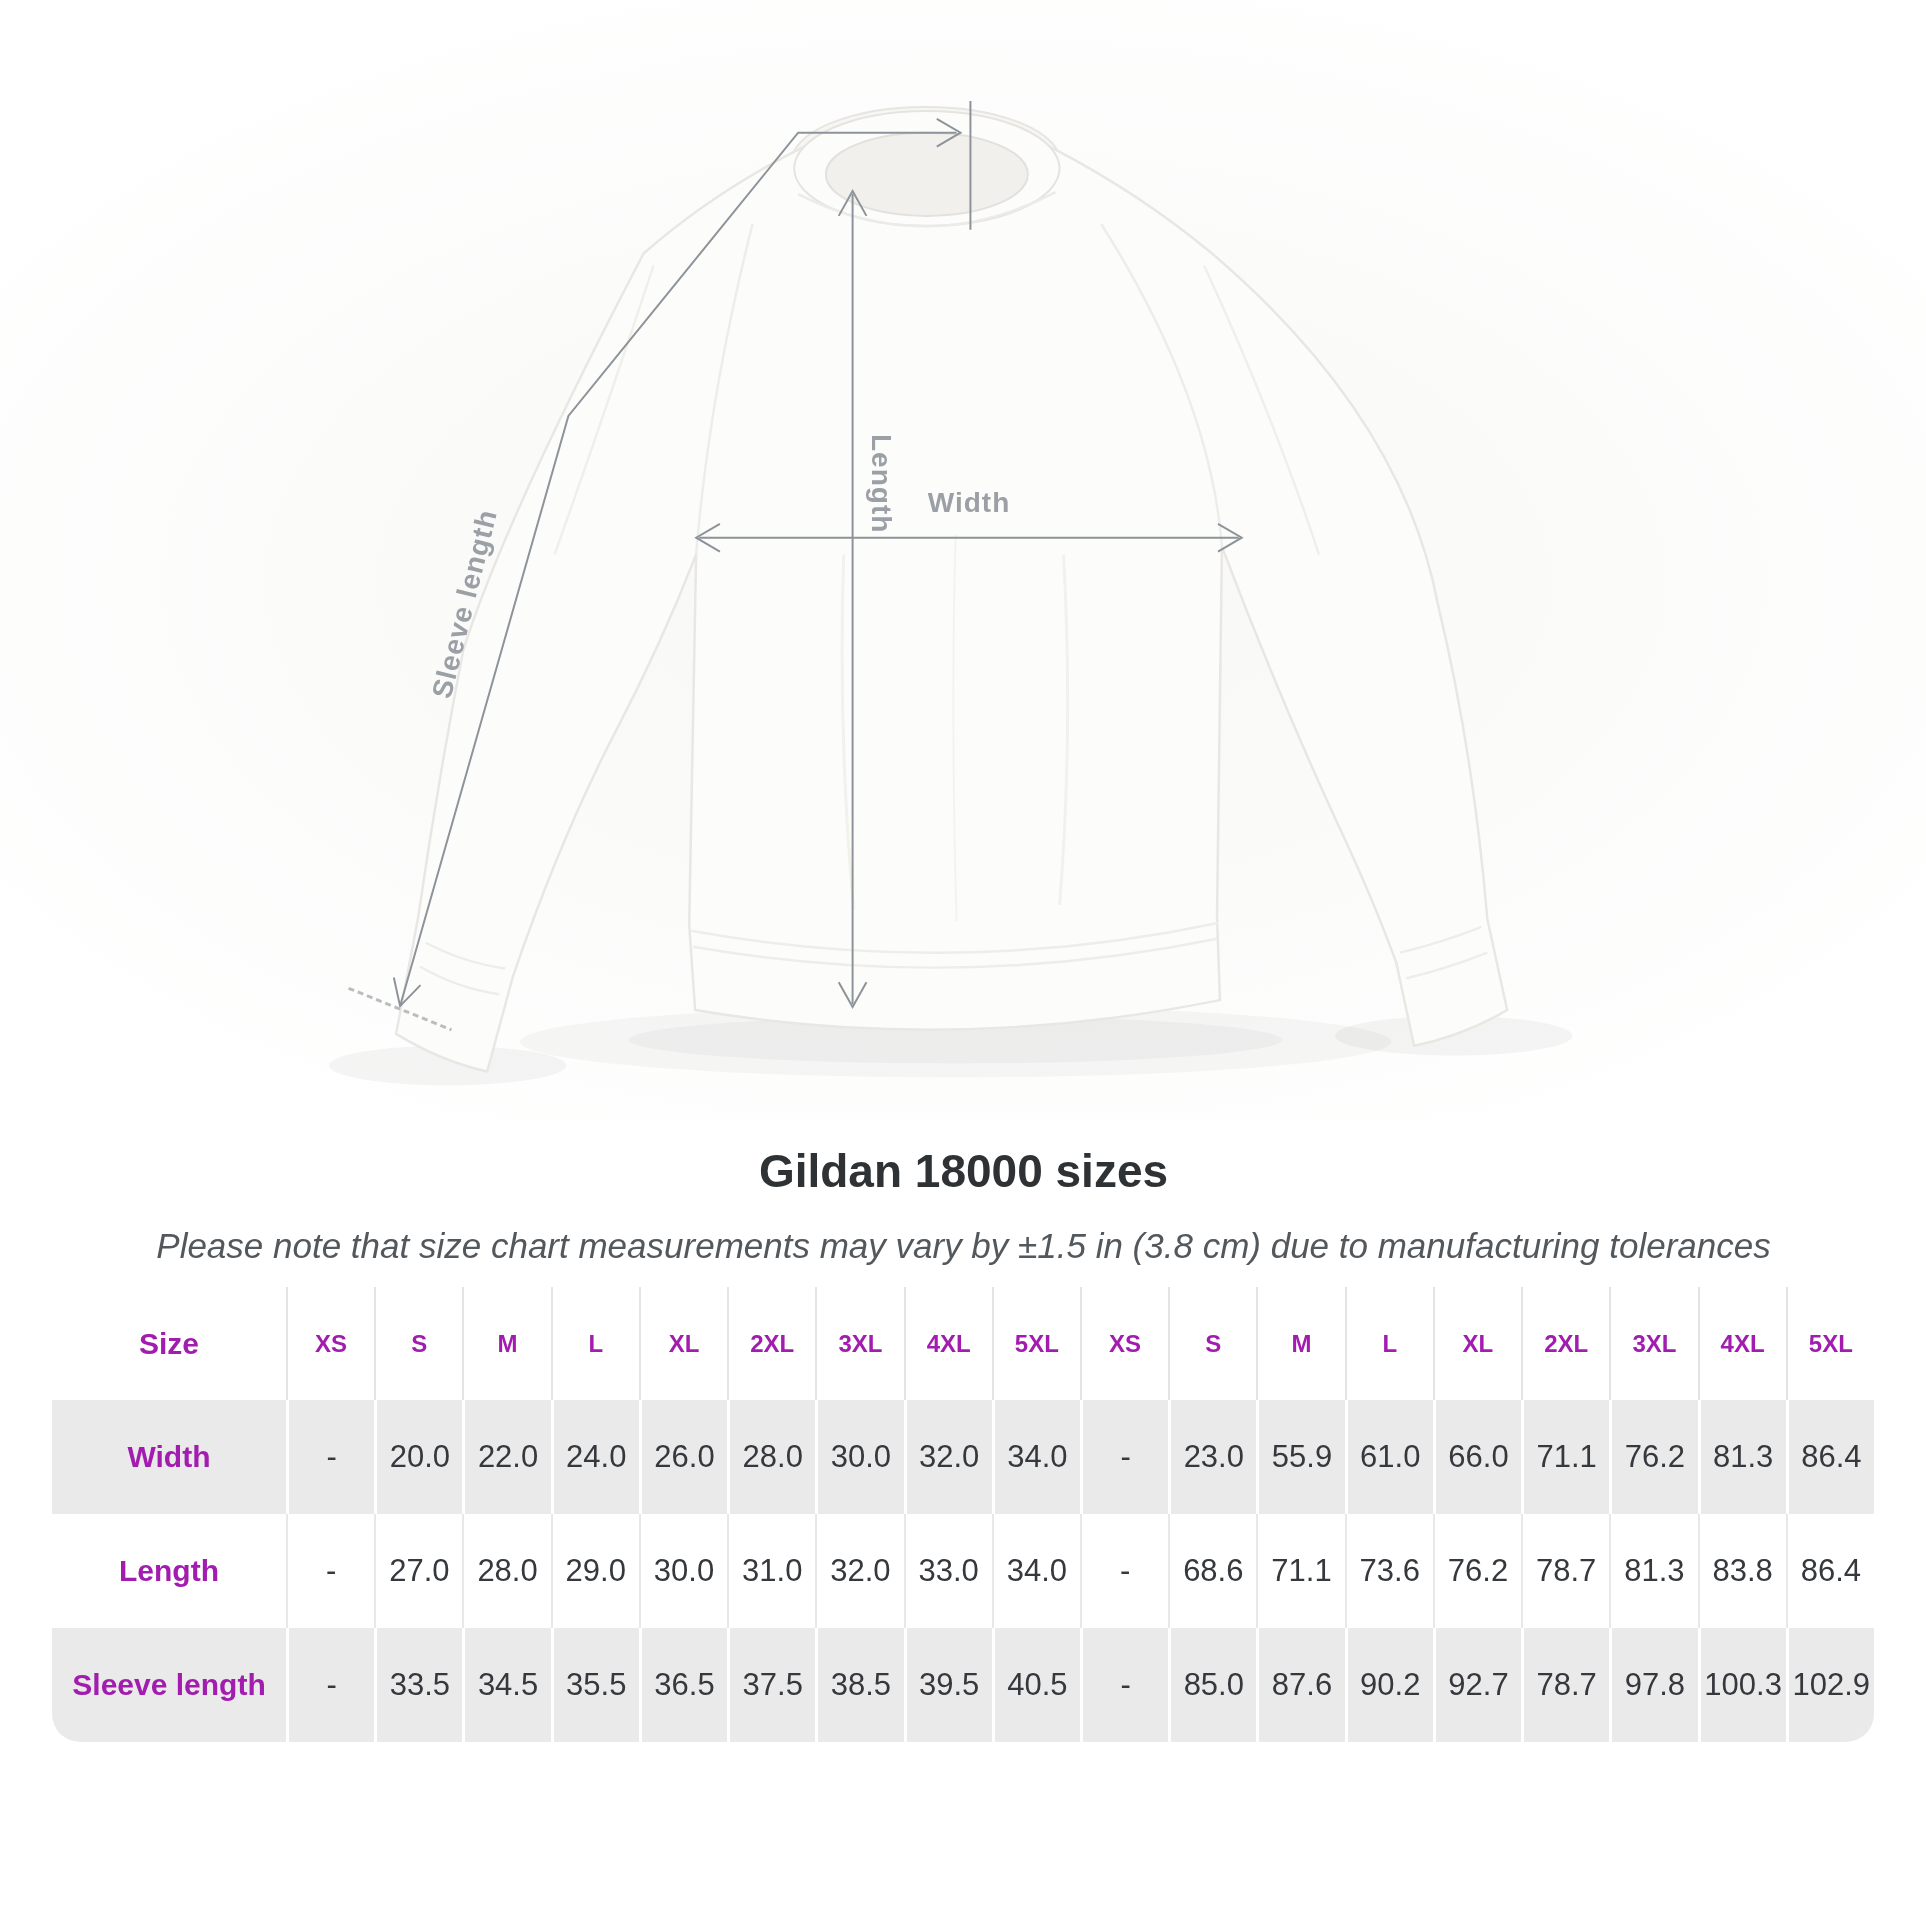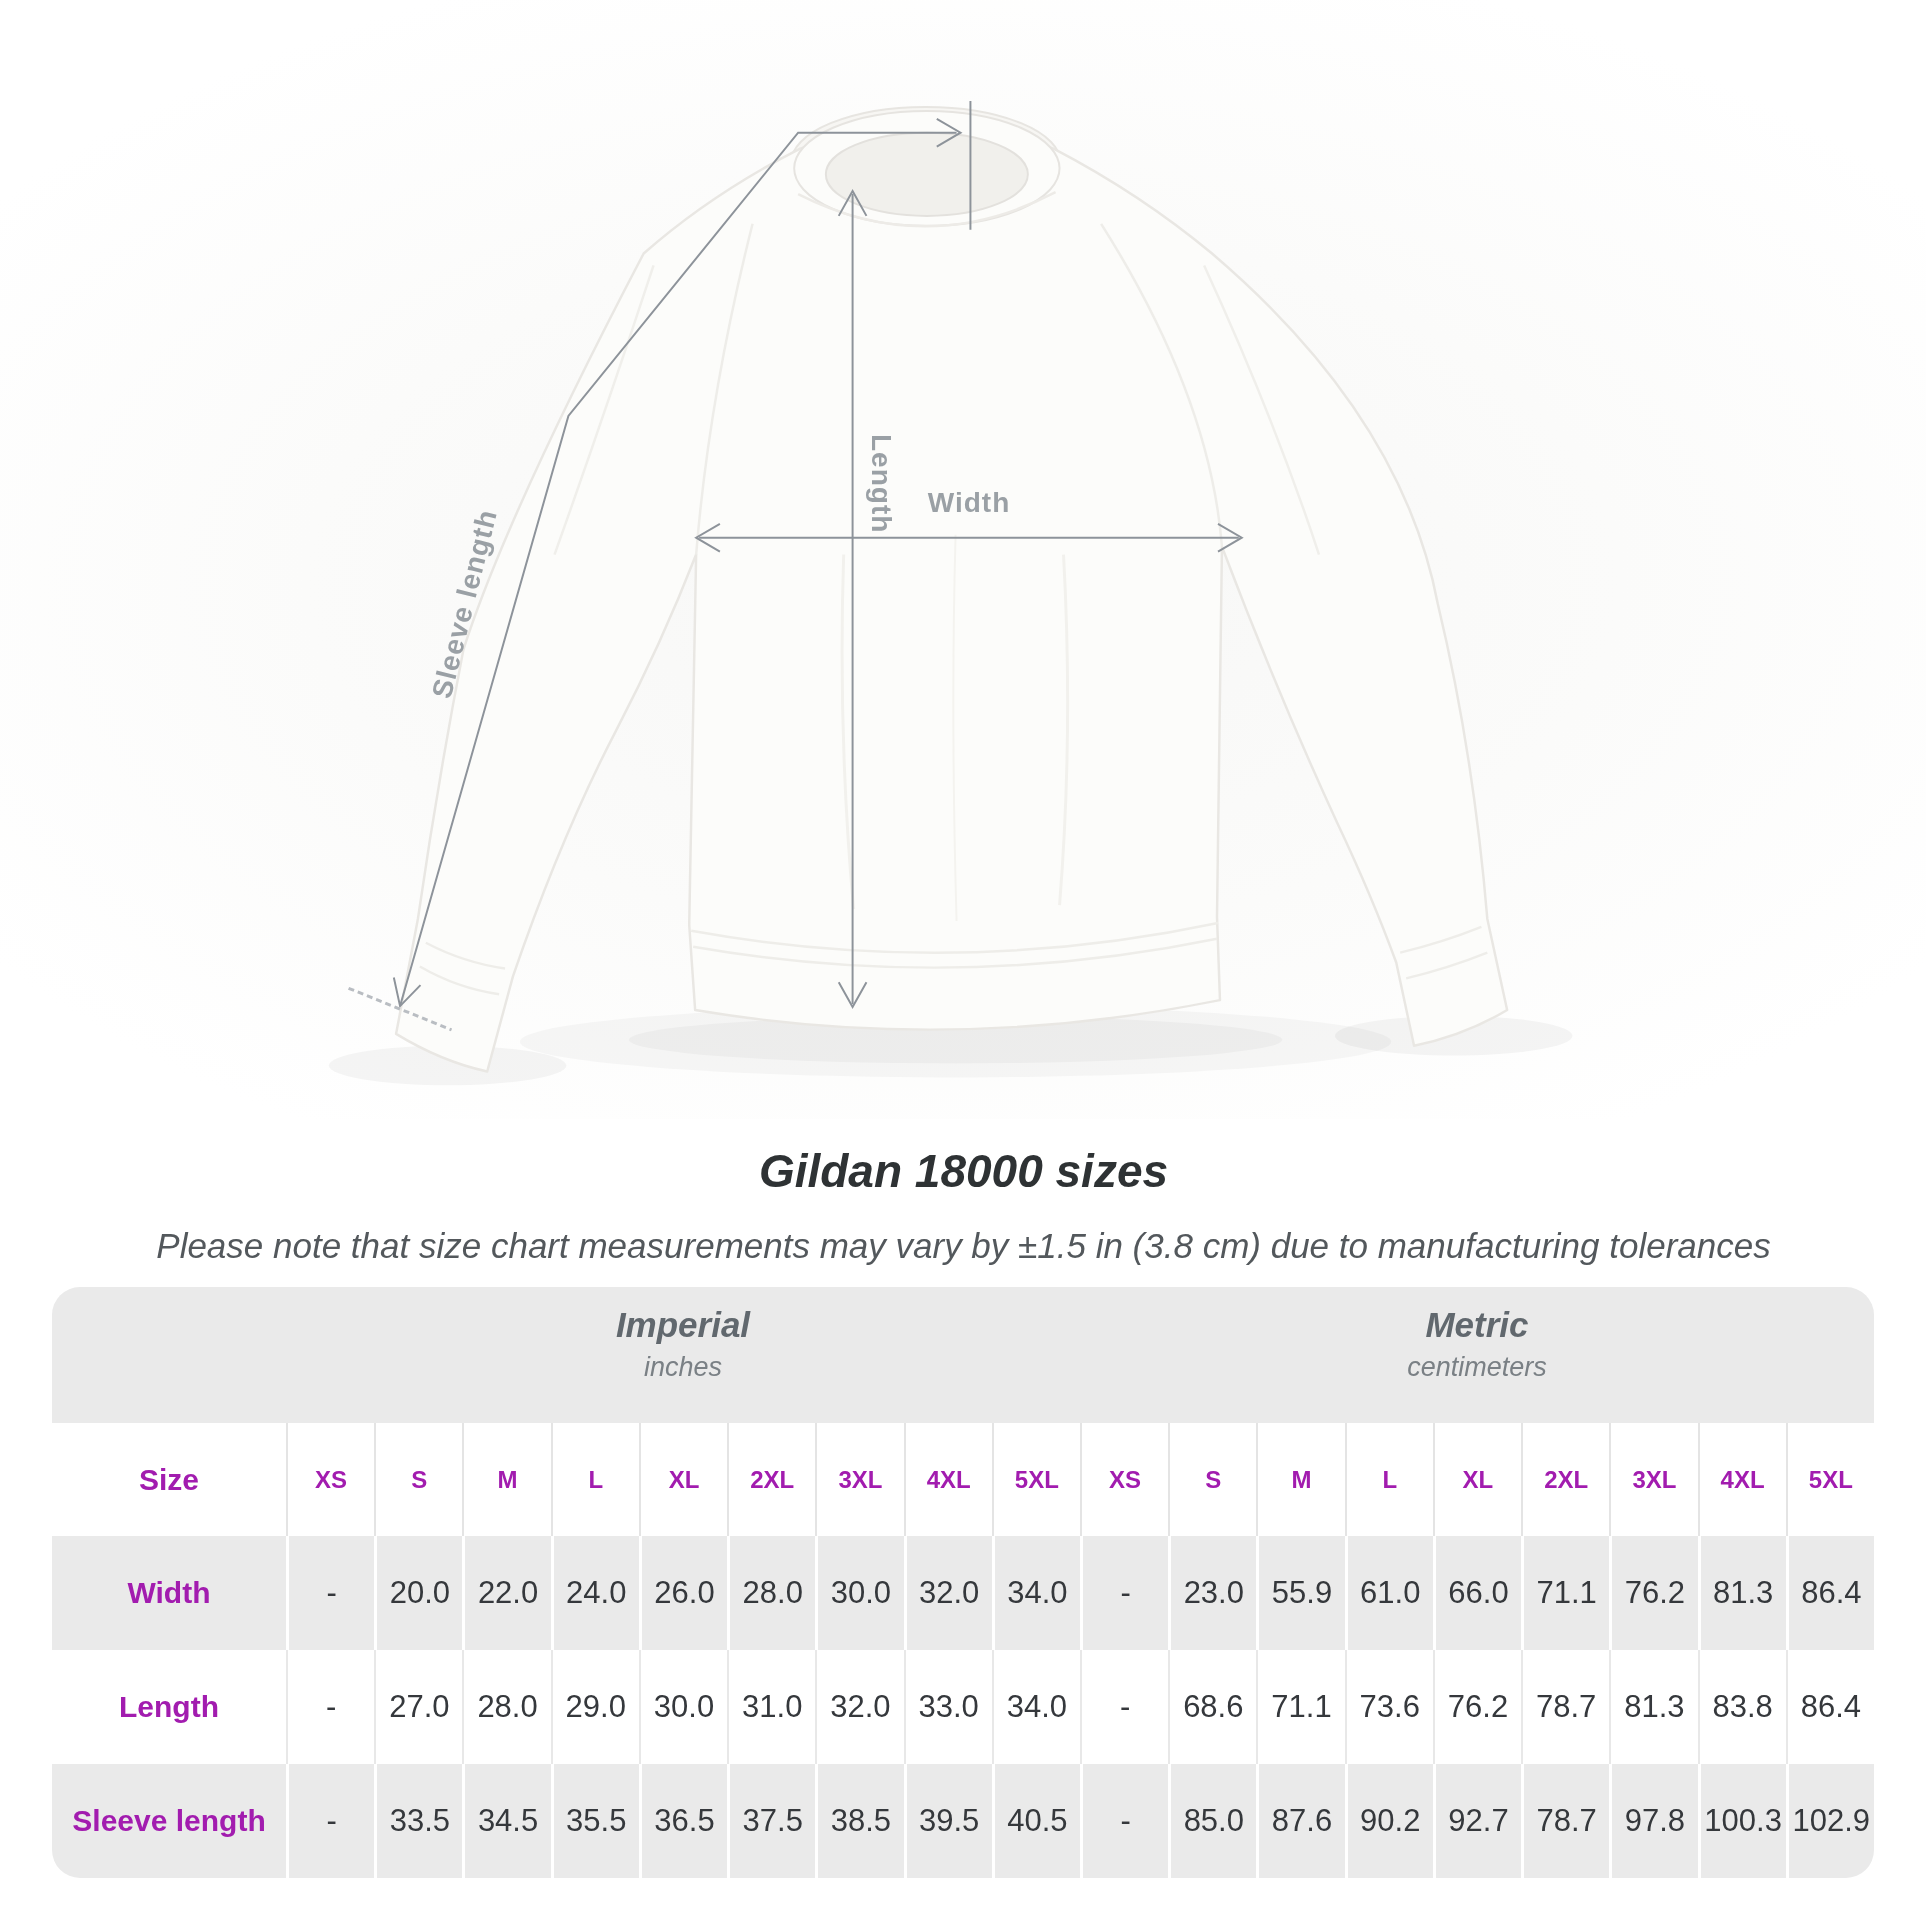--- a/index.html
+++ b/index.html
@@ -17,21 +17,21 @@
   .anno-label{
     position:absolute;color:#9aa0a5;font-weight:bold;font-size:28px;letter-spacing:1px;
     white-space:nowrap;
   }
   .label-width{left:969px;top:503px;transform:translate(-50%,-50%);}
   .label-length{left:865px;top:434px;writing-mode:vertical-rl;}
   .label-sleeve{left:465px;top:604px;transform:translate(-50%,-50%) rotate(-76deg);}
   
   .page-title{
     position:absolute;left:0;top:1144px;width:100%;text-align:center;
-    font-size:46px;line-height:55px;font-weight:bold;color:#2e3234;font-style:italic;
+    font-size:46px;line-height:55px;font-weight:bold;color:#2e3234;
   }
   .page-subtitle{
     position:absolute;left:0;top:1228px;width:100%;text-align:center;
     font-size:35px;line-height:36px;font-style:italic;color:#53585c;
   }
   
   .size-table{position:absolute;left:52px;top:1287px;width:1822px;}
   .band{height:136px;background:#eaeaea;border-radius:28px 28px 0 0;position:relative;}
   .group-head{position:absolute;top:16px;text-align:center;}
   .group-head.imperial{left:234px;width:794px;}
@@ -137,30 +137,20 @@
 
   <div class="anno-label label-length">Length</div>
   <div class="anno-label label-width">Width</div>
   <div class="anno-label label-sleeve">Sleeve length</div>
 </div>
 
 <div class="page-title">Gildan 18000 sizes</div>
 <div class="page-subtitle">Please note that size chart measurements may vary by ±1.5 in (3.8 cm) due to manufacturing tolerances</div>
 
 <div class="size-table">
-  <div class="band">
-    <div class="group-head imperial">
-      <div class="g-label">Imperial</div>
-      <div class="g-sub">inches</div>
-    </div>
-    <div class="group-head metric">
-      <div class="g-label">Metric</div>
-      <div class="g-sub">centimeters</div>
-    </div>
-  </div>
   <div id="table-rows">
       <div class="t-row size-row">
         <div class="label-cell">Size</div>
         <div class="cell">XS</div>
         <div class="cell">S</div>
         <div class="cell">M</div>
         <div class="cell">L</div>
         <div class="cell">XL</div>
         <div class="cell">2XL</div>
         <div class="cell">3XL</div>

